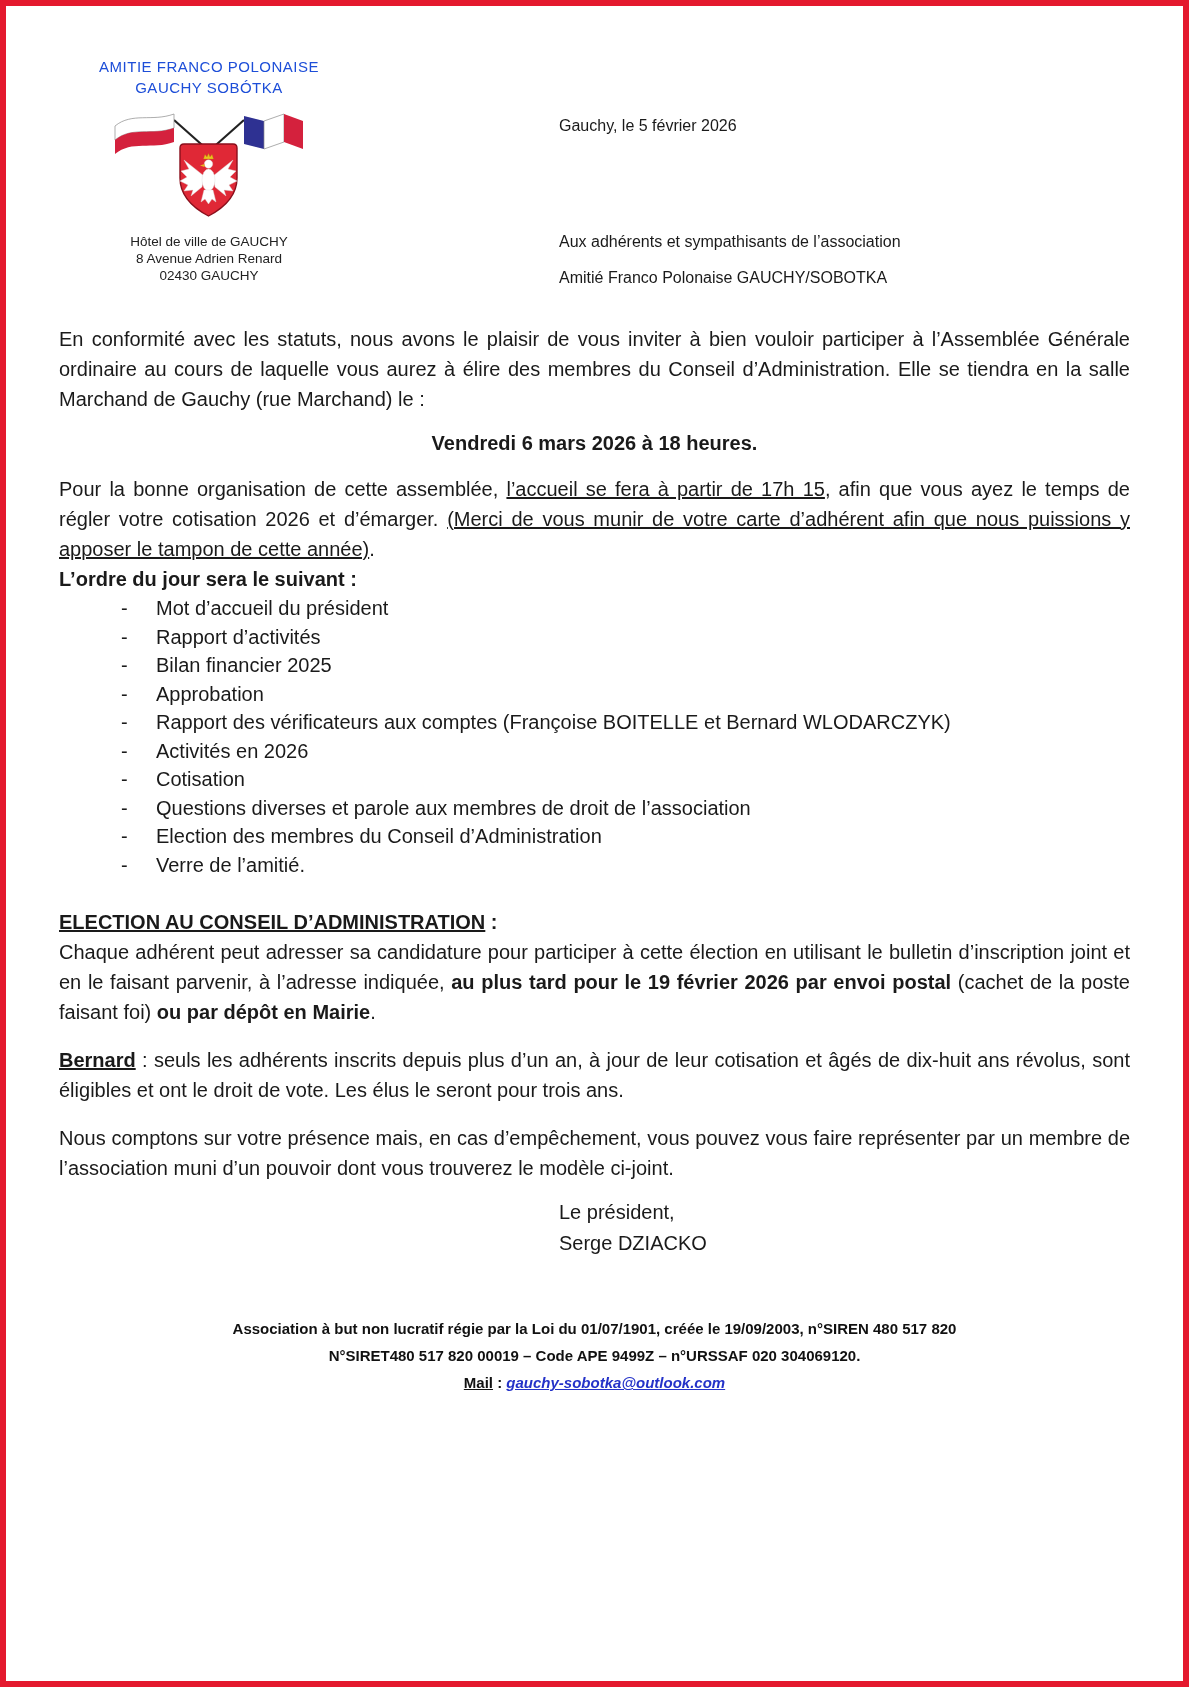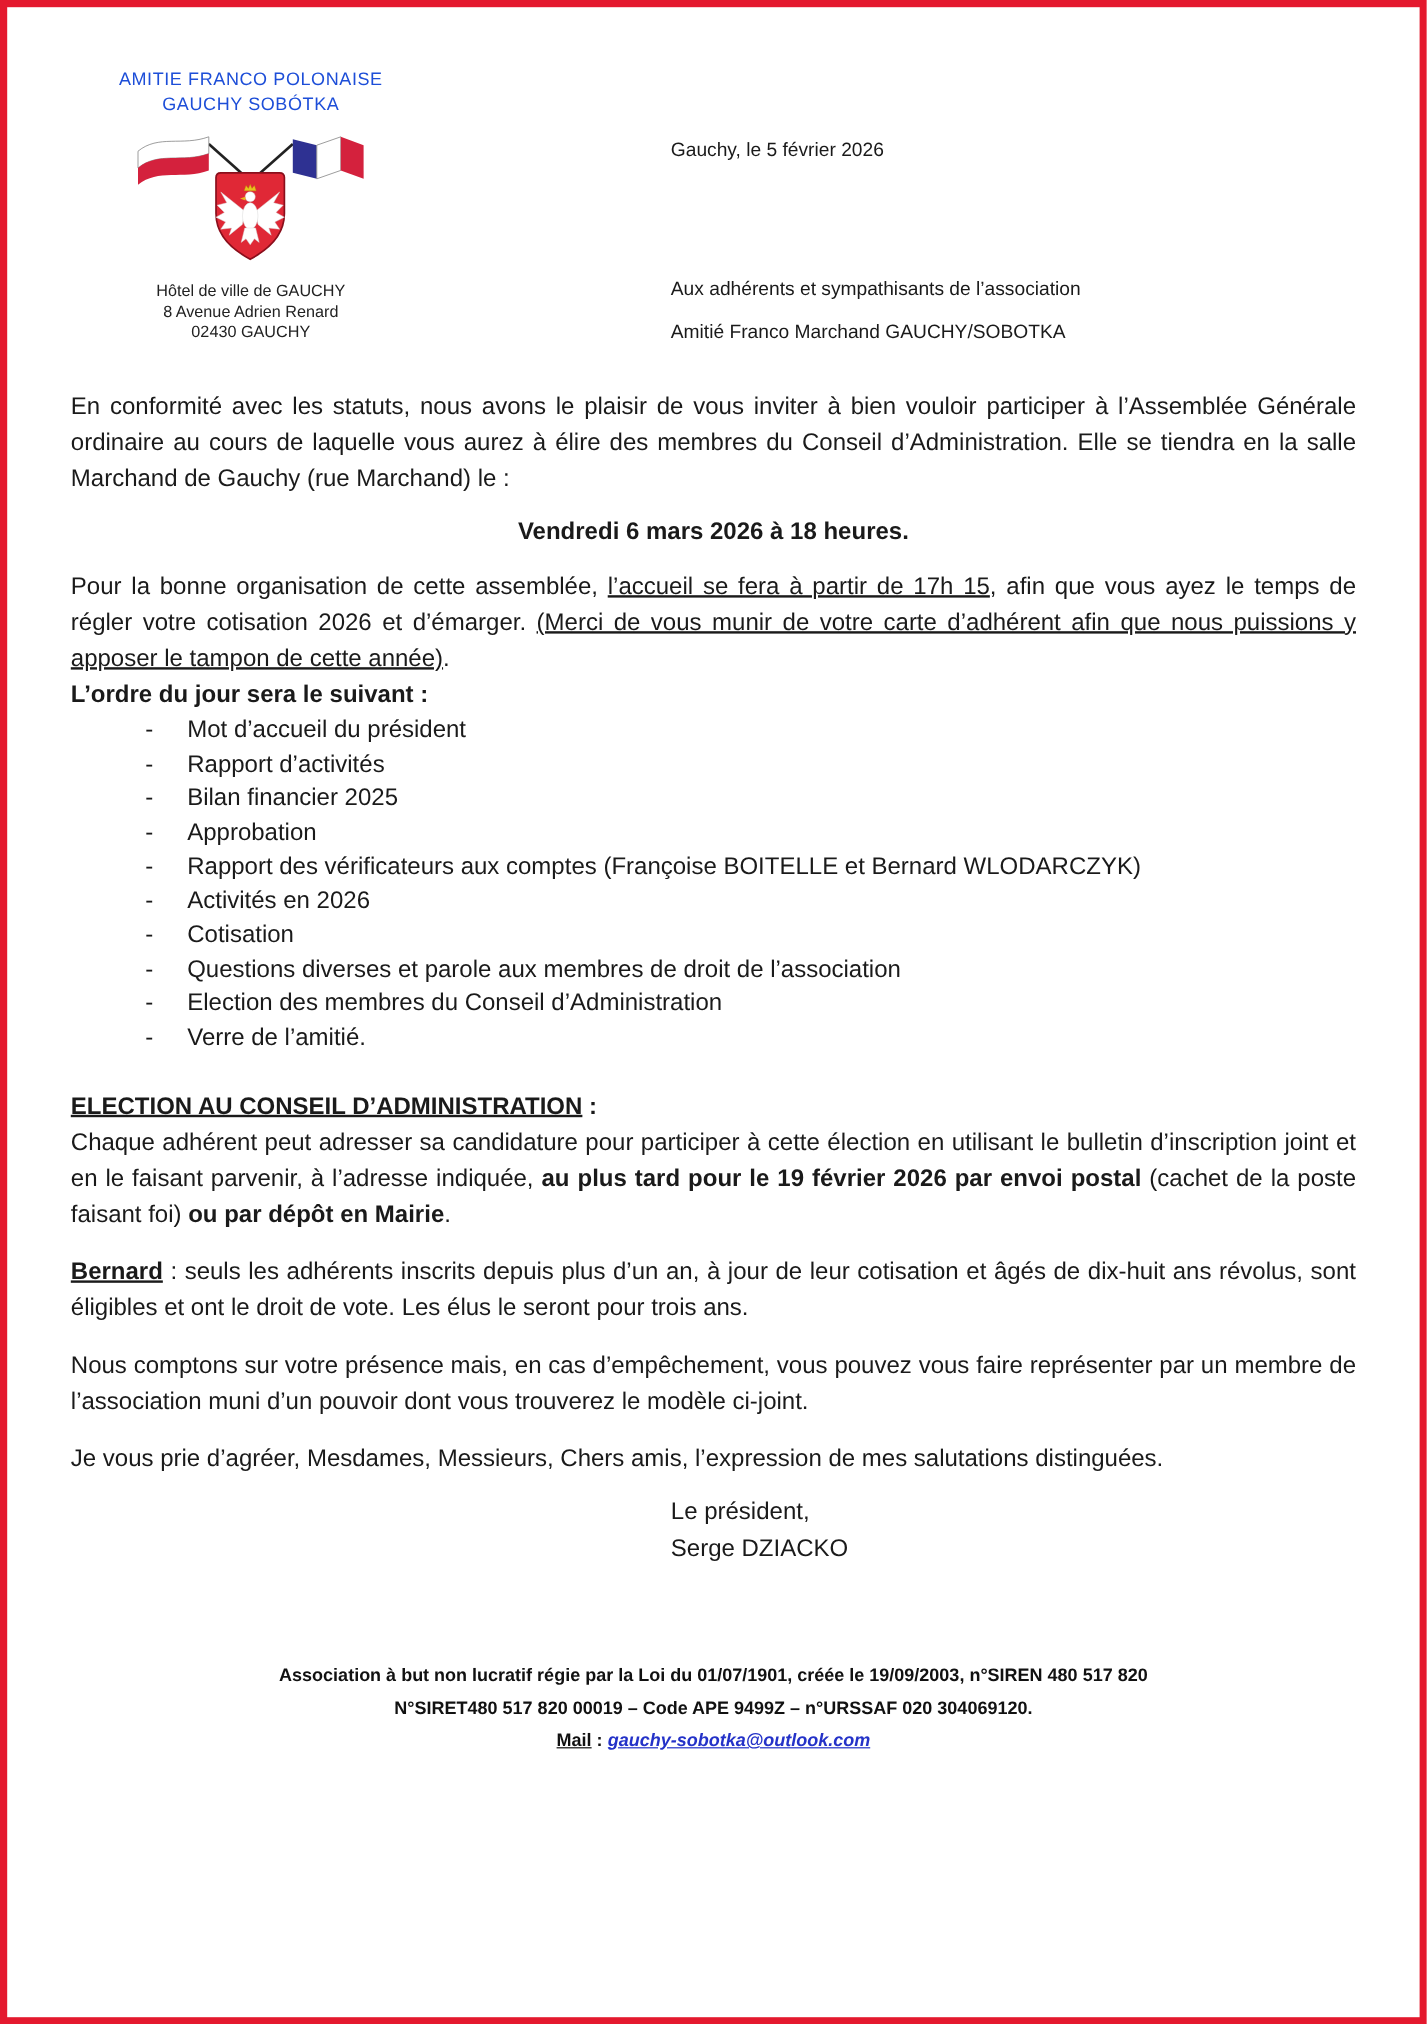--- a/index.html
+++ b/index.html
@@ -29,21 +29,21 @@
   ul.agenda { list-style: none; margin: 0; padding: 0; }
   ul.agenda li { display: flex; line-height: 28.5px; }
   ul.agenda .dash { width: 35px; margin-left: 62px; flex: none; }
   .election-heading { margin-top: 28px; font-weight: bold; line-height: 30px; }
   .election-heading .ul { text-decoration: underline; }
   .p4, .p5, .p6 { margin-top: 18px; }
   .ul { text-decoration: underline; }
   .b { font-weight: bold; }
   .signature { margin-top: 14px; margin-left: 500px; line-height: 31px; }
   
-  .footer { margin-top: 76px; text-align: center; font-weight: bold; font-size: 15px; line-height: 27px; color: #111; }
+  .footer { margin-top: 56px; text-align: center; font-weight: bold; font-size: 15px; line-height: 27px; color: #111; }
   .mail-link { color: #2432c8; font-style: italic; font-weight: bold; text-decoration: underline; }
   .mail-label { text-decoration: underline; }
 </style>
 </head>
 <body>
 
 <div class="page">
 
   <div class="header">
 
@@ -90,21 +90,21 @@
         <div>Hôtel de ville de GAUCHY</div>
         <div>8 Avenue Adrien Renard</div>
         <div>02430 GAUCHY</div>
       </div>
     </div>
 
     <div class="head-right">
       <div class="date-line">Gauchy, le 5 février 2026</div>
       <div class="recipient">
         <div>Aux adhérents et sympathisants de l’association</div>
-        <div>Amitié Franco Marchand GAUCHY/SOBOTKA</div>
+        <div>Amitié Franco Polonaise GAUCHY/SOBOTKA</div>
       </div>
     </div>
   </div>
 
   <div class="letter">
 
 
     <p class="para p1">En conformité avec les statuts, nous avons le plaisir de vous inviter à bien vouloir participer à l’Assemblée Générale ordinaire au cours de laquelle vous aurez à élire des membres du Conseil d’Administration. Elle se tiendra en la salle Marchand de Gauchy (rue Marchand) le :</p>
 
     <div class="meeting-heading">Vendredi 6 mars 2026 à 18 heures.</div>
@@ -157,21 +157,20 @@
     </ul>
 
     <div class="election-heading"><span class="ul">ELECTION AU CONSEIL D’ADMINISTRATION</span><span> :</span></div>
 
     <p class="para"><span>Chaque adhérent peut adresser sa candidature pour participer à cette élection en utilisant le bulletin d’inscription joint et en le faisant parvenir, à l’adresse indiquée, </span><span class="b">au plus tard pour le 19 février 2026 par envoi postal</span><span> (cachet de la poste faisant foi) </span><span class="b">ou par dépôt en Mairie</span><span>.</span></p>
 
     <p class="para p4"><span class="b ul">Bernard</span><span> : seuls les adhérents inscrits depuis plus d’un an, à jour de leur cotisation et âgés de dix-huit ans révolus, sont éligibles et ont le droit de vote. Les élus le seront pour trois ans.</span></p>
 
     <p class="para p5">Nous comptons sur votre présence mais, en cas d’empêchement, vous pouvez vous faire représenter par un membre de l’association muni d’un pouvoir dont vous trouverez le modèle ci-joint.</p>
 
-    <p class="para p6">Je vous prie d’agréer, Mesdames, Messieurs, Chers amis, l’expression de mes salutations distinguées.</p>
 
     <div class="signature">
       <div>Le président,</div>
       <div>Serge DZIACKO</div>
     </div>
   </div>
 
   <div class="footer">
     <div>Association à but non lucratif régie par la Loi du 01/07/1901, créée le 19/09/2003, n°SIREN 480 517 820</div>
     <div>N°SIRET480 517 820 00019 – Code APE 9499Z – n°URSSAF 020 304069120.</div>

